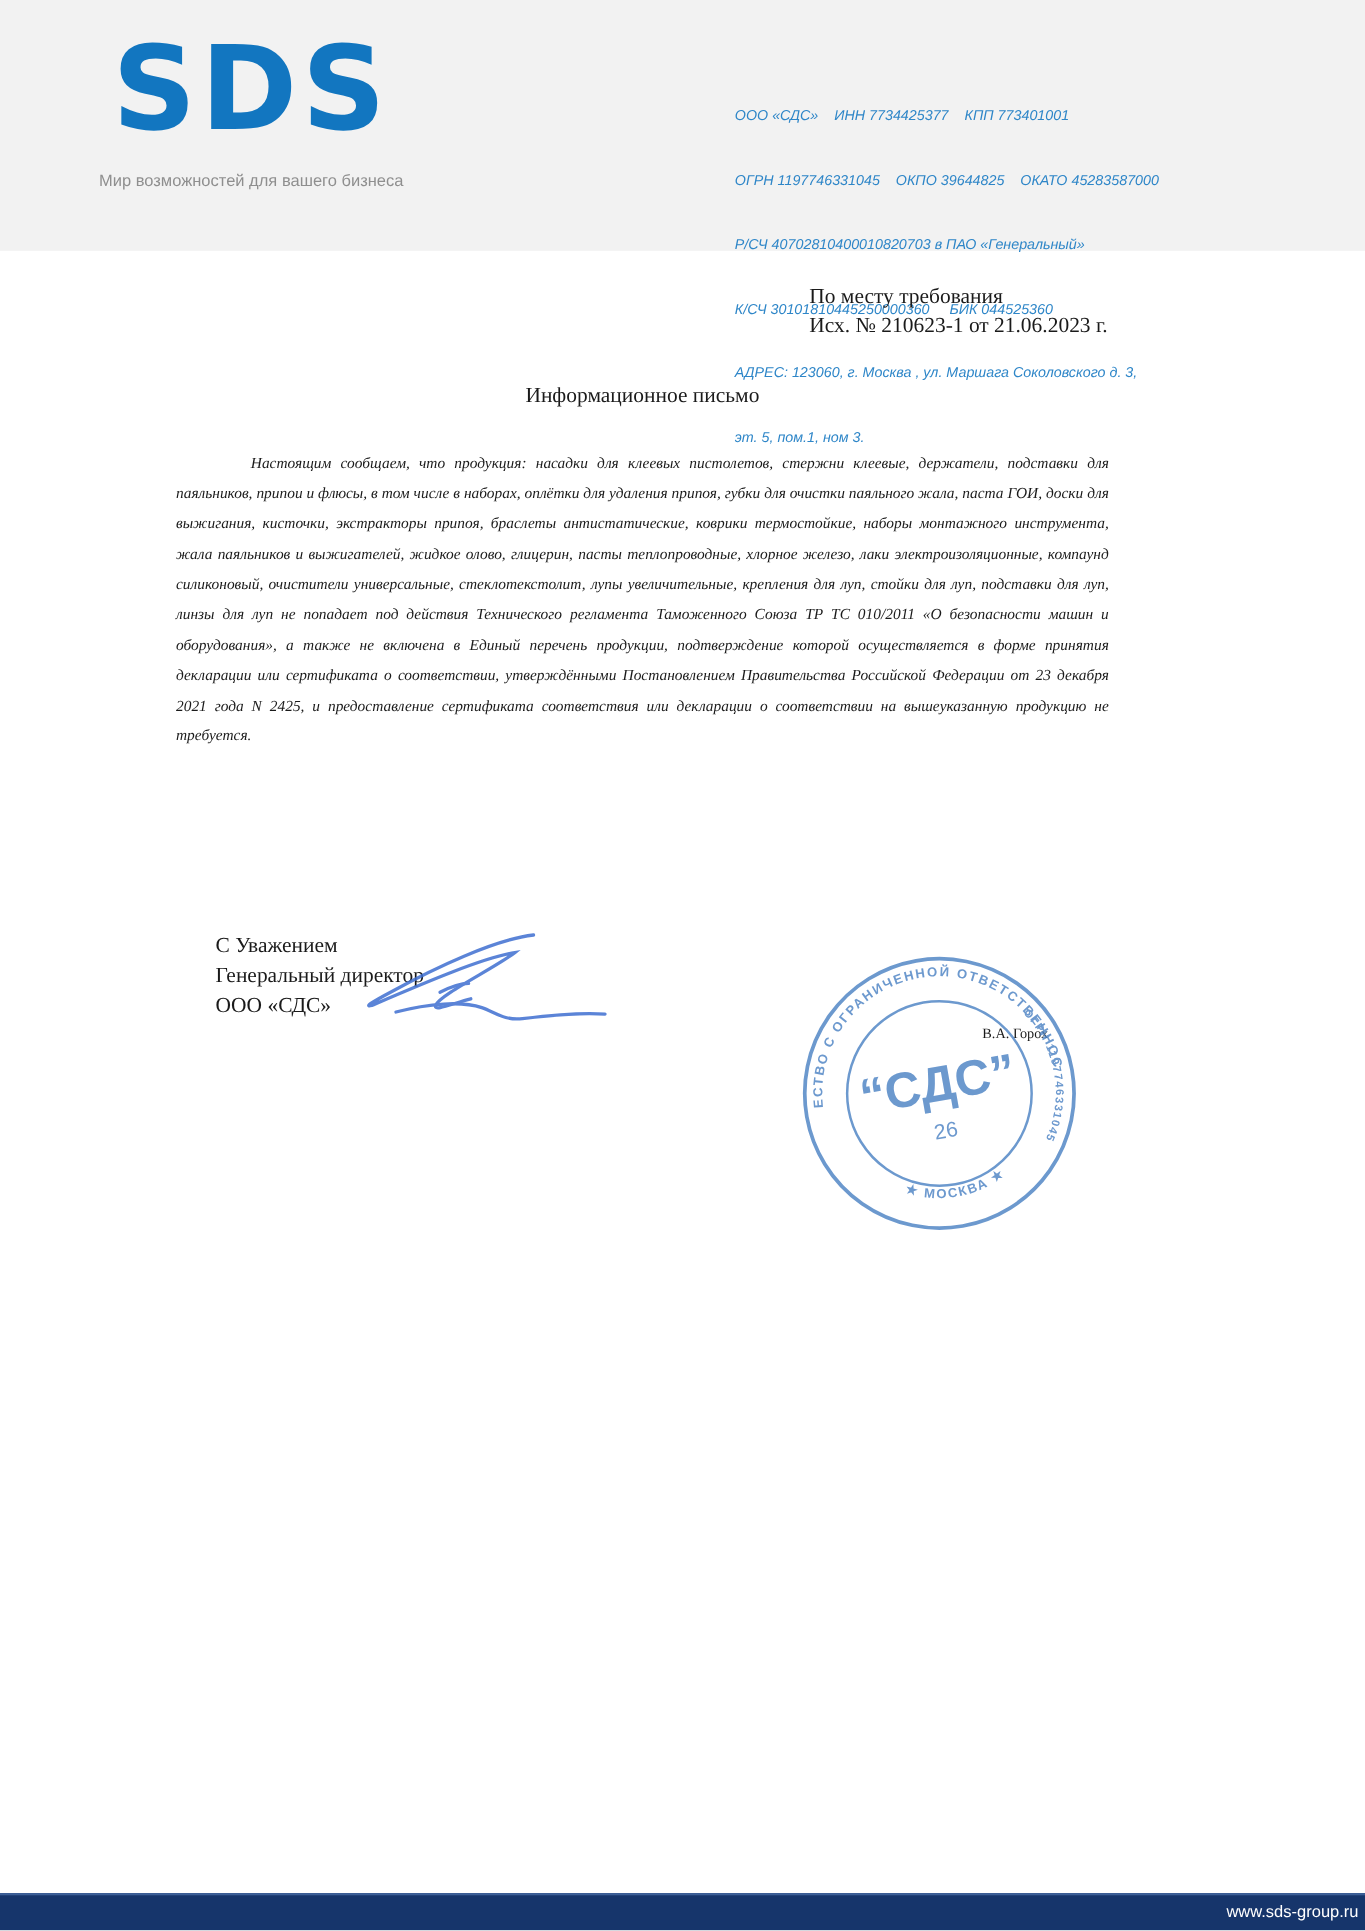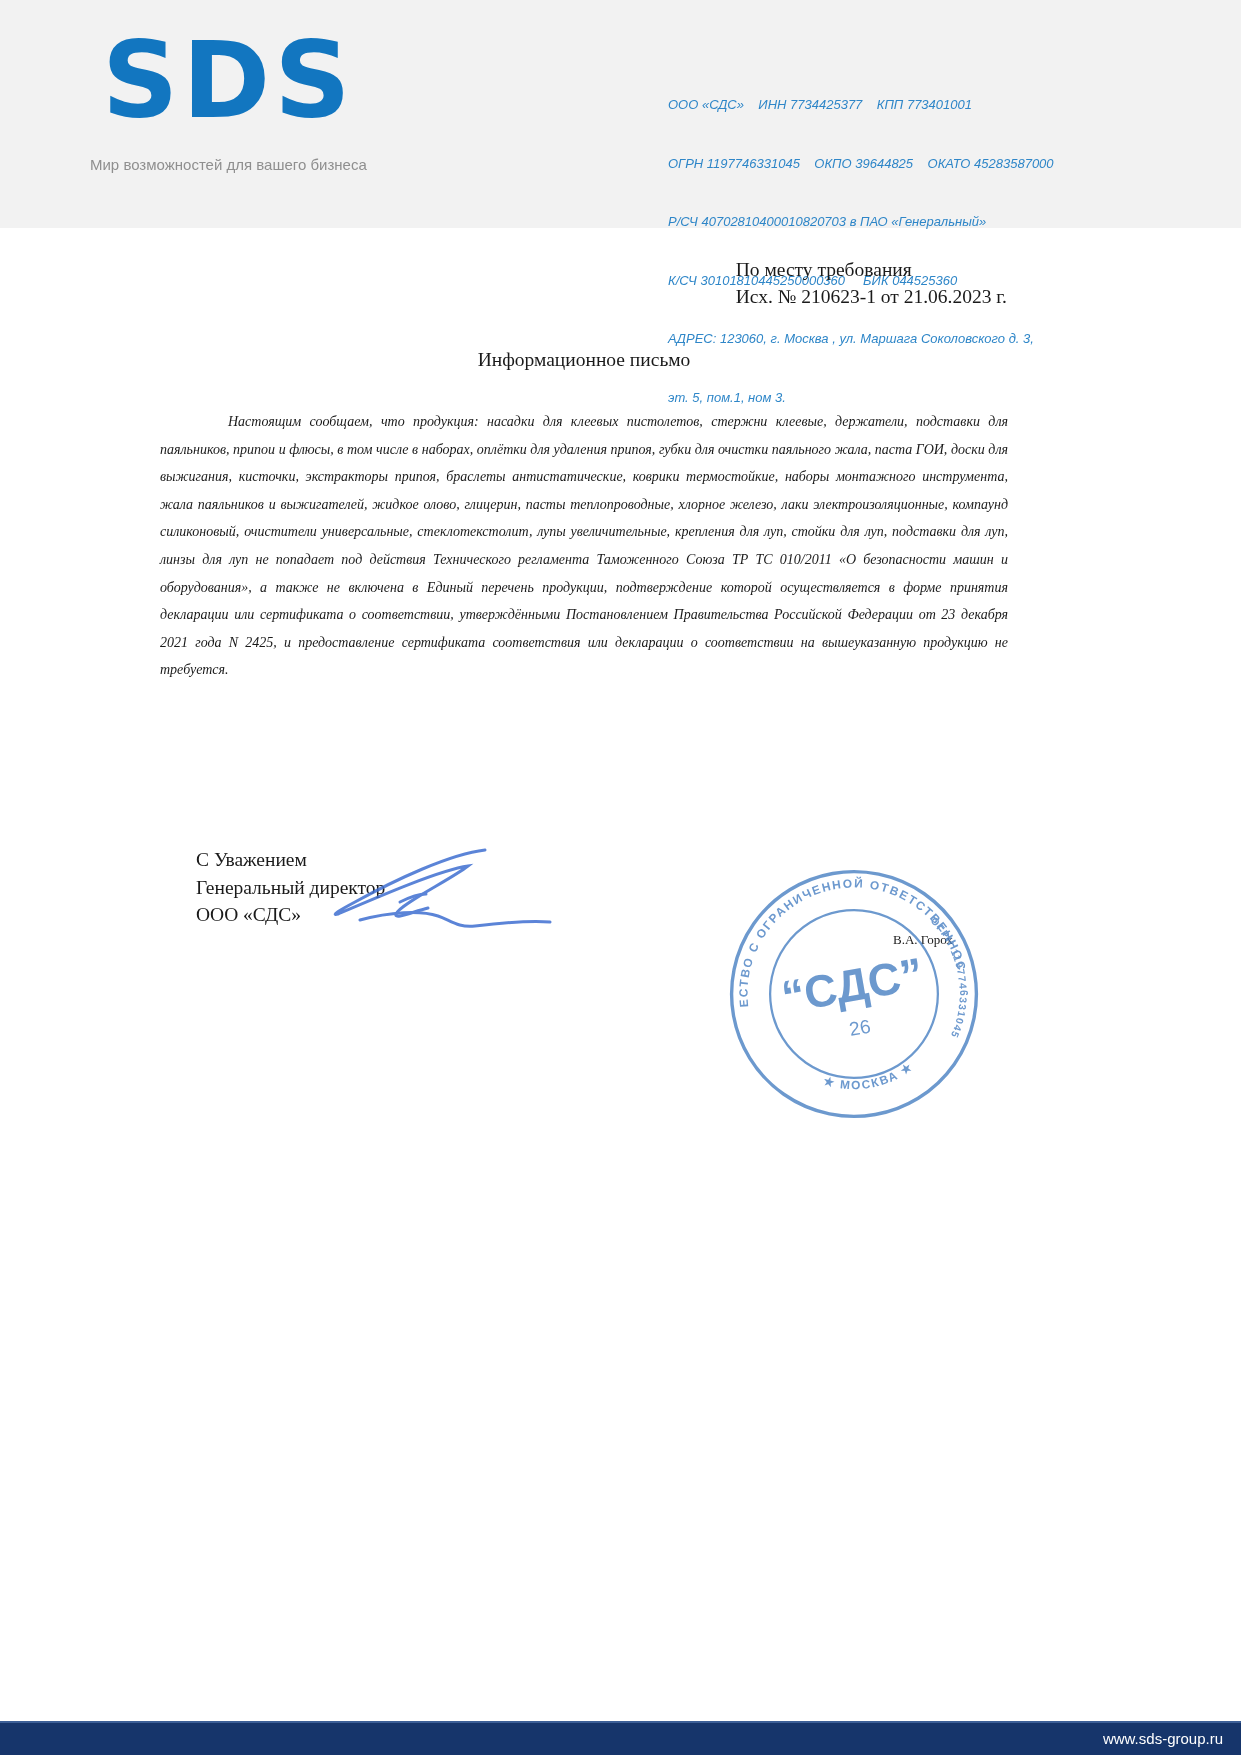--- a/index.html
+++ b/index.html
@@ -85,21 +85,21 @@
   
   .footer{
     position:absolute;left:0;bottom:0;width:1241px;height:34px;
     background:#16356b;
     border-top:2px solid #3c5f97;
     box-sizing:border-box;
     font-family:"Liberation Sans", sans-serif;
     font-size:15px;line-height:32px;
     color:#ffffff;
     text-align:right;
-    padding-right:18px;
+    padding-right:6px;
   }
   .footer a{color:#ffffff;text-decoration:none;}
 </style>
 </head>
 <body>
 
 <div class="page">
 
   <div class="header">
     <div class="logo">SDS</div>

